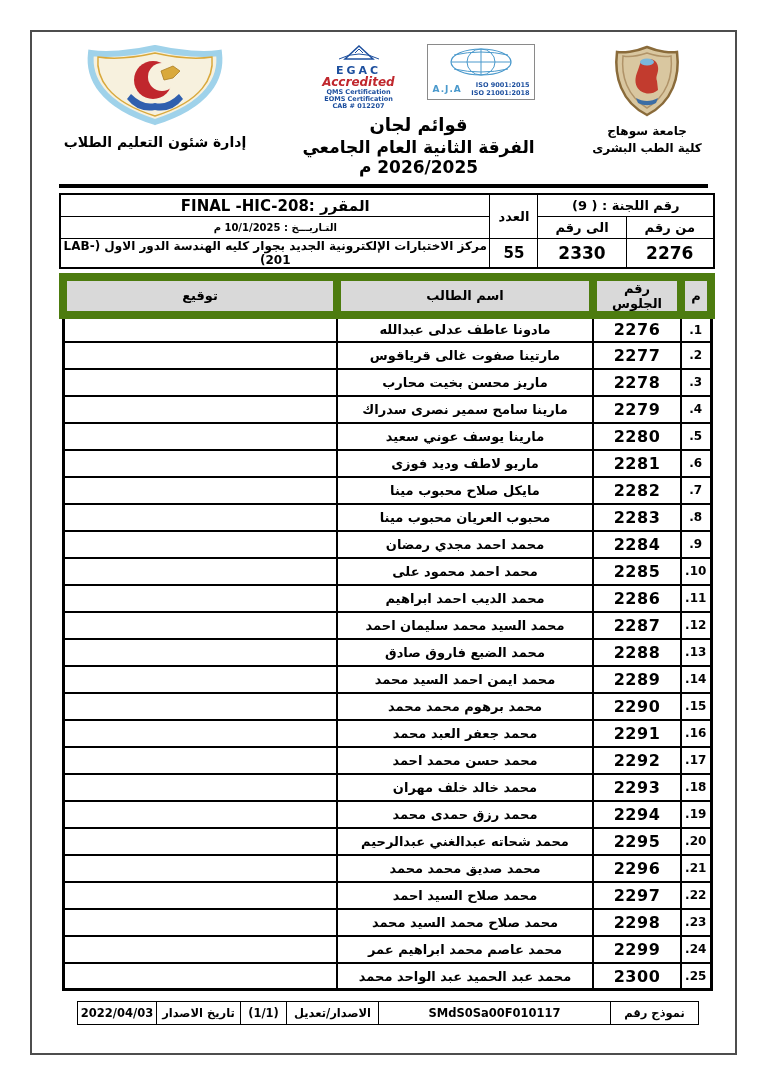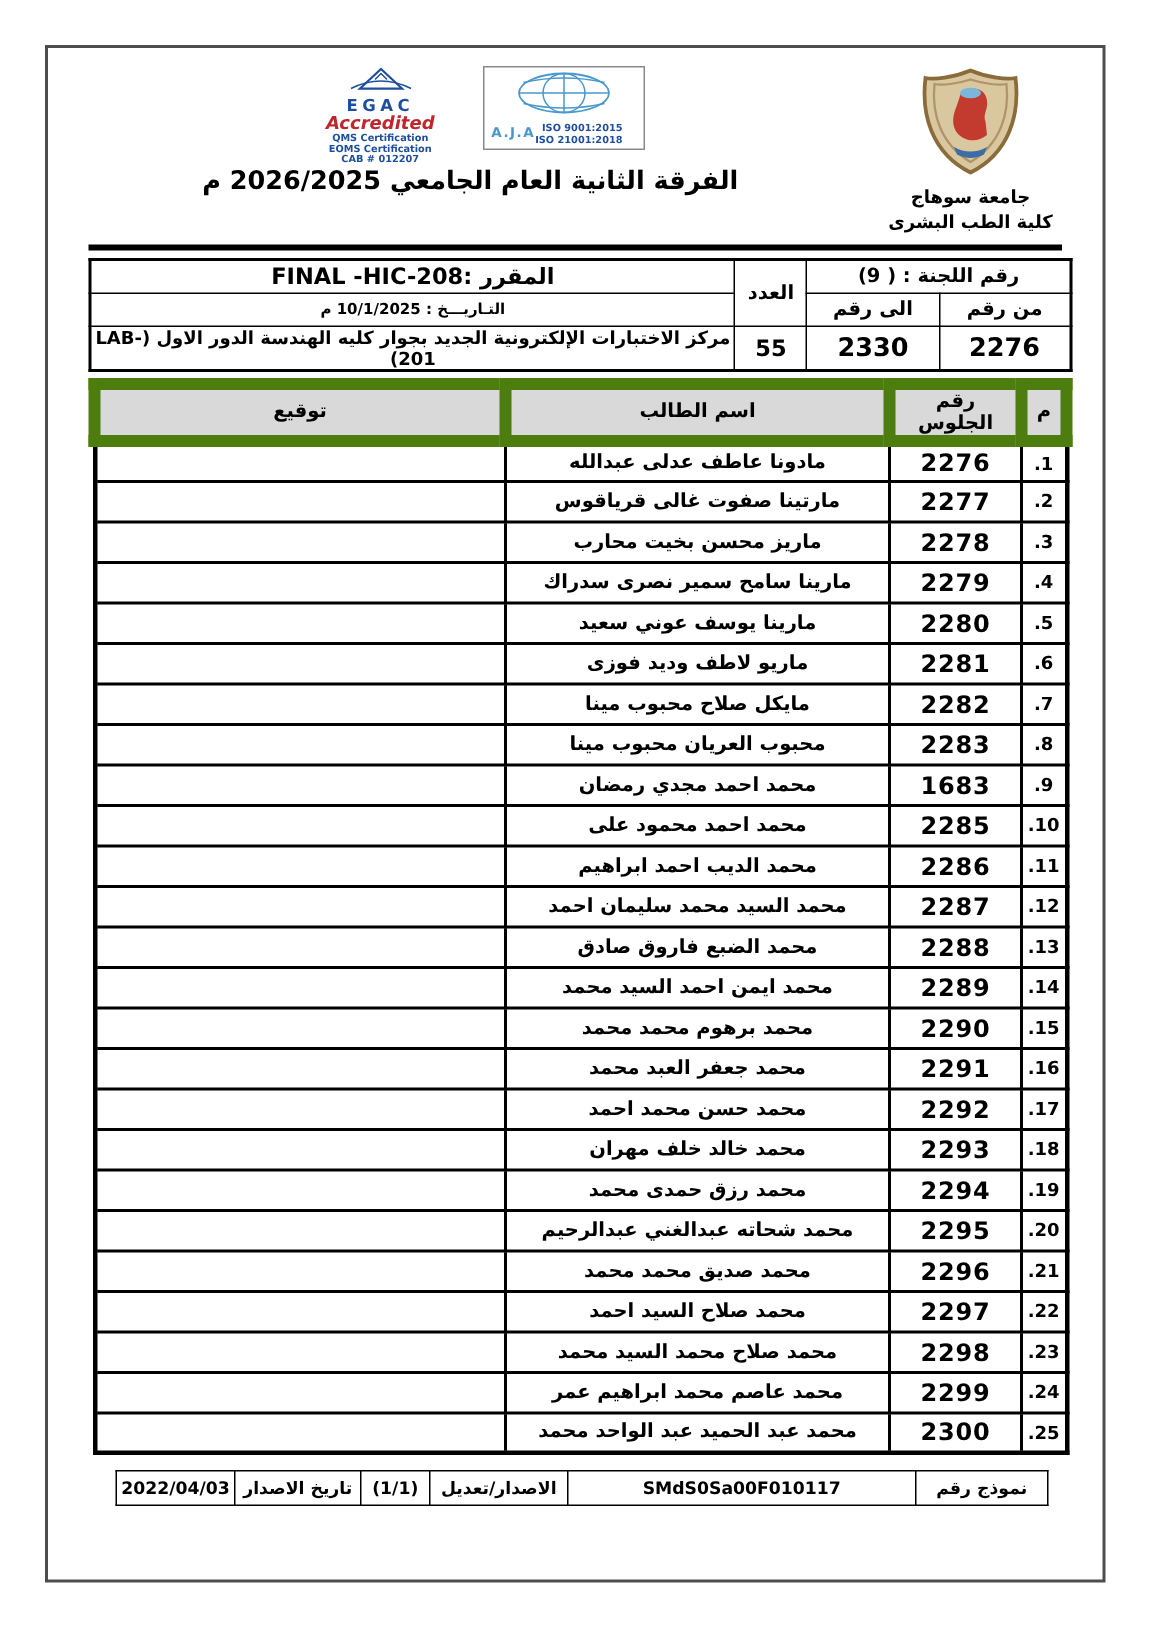--- a/index.html
+++ b/index.html
@@ -24,21 +24,21 @@
   .hdr-dept { width: 210px; text-align: center; }
   .uni-text { font-size: 12px; font-weight: bold; line-height: 1.25; margin-top: 2px; }
   .dept-text { font-size: 14px; font-weight: bold; margin-top: 4px; }
 
   .accred-row { display: flex; justify-content: center; align-items: flex-start; gap: 12px; direction: ltr; }
   .egac-box { width: 112px; text-align: center; line-height: 1.05; padding-top: 1px; }
   .egac-name { font-size: 11px; font-weight: bold; color: #1d4f9e; letter-spacing: 3px; text-align: center; }
   .egac-accredited { font-size: 12px; font-weight: bold; font-style: italic; color: #c0272d; }
   .egac-line { font-size: 6.5px; font-weight: bold; color: #1d4f9e; }
   .aja-box { width: 108px; border: 1px solid #8a8a8a; padding: 2px 2px 1px 2px; background: #fff; }
-  .aja-bottom { display: flex; align-items: center; }
+  .aja-bottom { display: flex; justify-content: space-between; align-items: center; }
   .aja-name { font-size: 9px; font-weight: bold; color: #4a99cc; letter-spacing: 1px; padding-left: 3px; }
   .aja-iso { font-size: 6.5px; font-weight: bold; color: #1d4f9e; text-align: right; line-height: 1.3; padding-right: 2px; }
   .title1 { font-size: 18px; font-weight: bold; margin-top: 5px; }
   .title2 { font-size: 17px; font-weight: bold; margin-top: 2px; direction: rtl; }
 
   .divider { height: 4px; background: #000; margin: 7px 27px 0 27px; }
 
   
   table { border-collapse: collapse; table-layout: fixed; }
   .info-table {
@@ -134,23 +134,38 @@
           </span>
           <div class="aja-bottom">
             <div class="aja-name">A.J.A</div>
             <div class="aja-iso">
               <div>ISO 9001:2015</div>
               <div>ISO 21001:2018</div>
             </div>
           </div>
         </div>
       </div>
+      <div class="title1">قوائم لجان</div>
       <div class="title2">الفرقة الثانية العام الجامعي 2026/2025 م</div>
     </div>
 
+    <div class="hdr-dept">
+      <span>
+        <svg width="148" height="82" viewBox="0 0 148 82">
+          <path d="M74 4 C99 10 124 11 138 9 C141 33 128 61 74 78 C20 61 7 33 10 9 C24 11 49 10 74 4 Z" fill="#f7f1de" stroke="#9fd2ea" stroke-width="6"></path>
+          <path d="M74 9 C96 14 118 15 131 13 C133 33 122 57 74 72 C26 57 15 33 17 13 C30 15 52 14 74 9 Z" fill="none" stroke="#d9a93c" stroke-width="1.5"></path>
+          <circle cx="72" cy="36" r="19" fill="#c0272d"></circle>
+          <circle cx="81" cy="33" r="14" fill="#f7f1de"></circle>
+          <path d="M80 27 l12 -5 7 5 -7 7 -9 2 z" fill="#d9a93c" stroke="#a97c22" stroke-width="0.8"></path>
+          <path d="M50 50 q12 12 24 9 l0 7 q-17 3 -28 -11 z" fill="#2f5fae"></path>
+          <path d="M98 50 q-12 12 -24 9 l0 7 q17 3 28 -11 z" fill="#2f5fae"></path>
+        </svg>
+      </span>
+      <div class="dept-text">إدارة شئون التعليم الطلاب</div>
+    </div>
   </div>
 
   <div class="divider"></div>
 
   <table class="info-table" dir="rtl">
     <colgroup>
         <col style="width:88px">
         <col style="width:88px">
         <col style="width:48px">
         <col>
@@ -242,21 +257,21 @@
 
     <tr>
       <td class="c-no">8.</td>
       <td class="c-seat">2283</td>
       <td class="c-name">محبوب العريان محبوب مينا</td>
       <td class="c-sign"></td>
     </tr>
 
     <tr>
       <td class="c-no">9.</td>
-      <td class="c-seat">1683</td>
+      <td class="c-seat">2284</td>
       <td class="c-name">محمد احمد مجدي رمضان</td>
       <td class="c-sign"></td>
     </tr>
 
     <tr>
       <td class="c-no">10.</td>
       <td class="c-seat">2285</td>
       <td class="c-name">محمد احمد محمود على</td>
       <td class="c-sign"></td>
     </tr>

